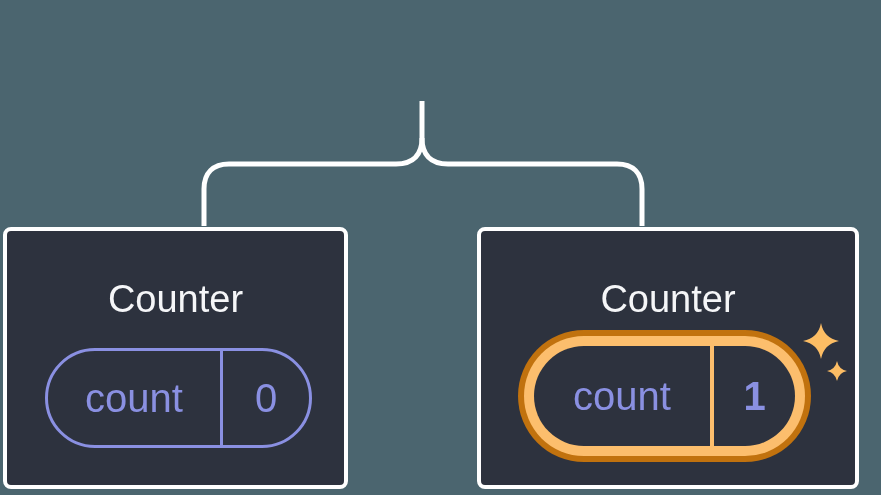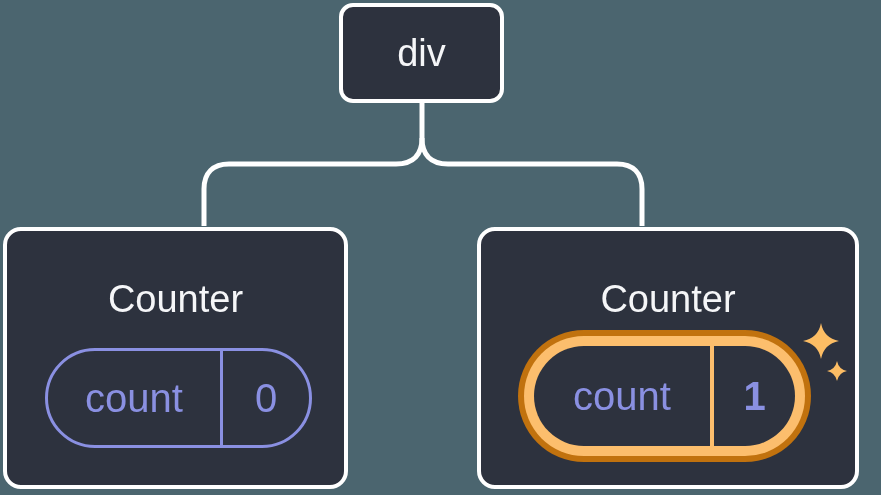--- a/index.html
+++ b/index.html
@@ -39,21 +39,21 @@
     display: flex; align-items: center; justify-content: center;
     color: var(--text-primary);
     font-size: 38px; font-weight: 500;
   }
   .card {
     position: absolute;
     top: 227px;
     width: 345px; height: 262px;
     background: var(--node-fill);
     border: 4px solid var(--connector);
-    border-radius: 18px;
+    border-radius: 8px;
   }
   .card.left  { left: 3px; }
   .card.right { left: 477px; width: 382px; }
   .card-title {
     position: absolute;
     left: 0; right: 0; top: 44px;
     text-align: center;
     color: var(--text-primary);
     font-size: 38px; font-weight: 500;
     line-height: 48px;
@@ -125,23 +125,20 @@
 <div class="stage">
 
   <svg class="connectors" viewBox="0 0 881 495" width="881" height="495">
     <g fill="none" stroke="#ffffff" stroke-width="5">
       <path d="M422 101 L422 138"></path>
       <path d="M422 138 C422 154 414 164 396 164 L229 164 C213 164 204 173 204 189 L204 226"></path>
       <path d="M422 138 C422 154 430 164 448 164 L617 164 C633 164 642 173 642 189 L642 226"></path>
     </g>
   </svg>
 
-  <div class="node-root">
-    <span>div</span>
-  </div>
 
   <div class="card left">
     <div class="card-title">Counter</div>
     <div class="state-pill">
       <div class="pill-key">count</div>
       <div class="pill-value">0</div>
     </div>
   </div>
 
   <div class="card right">

